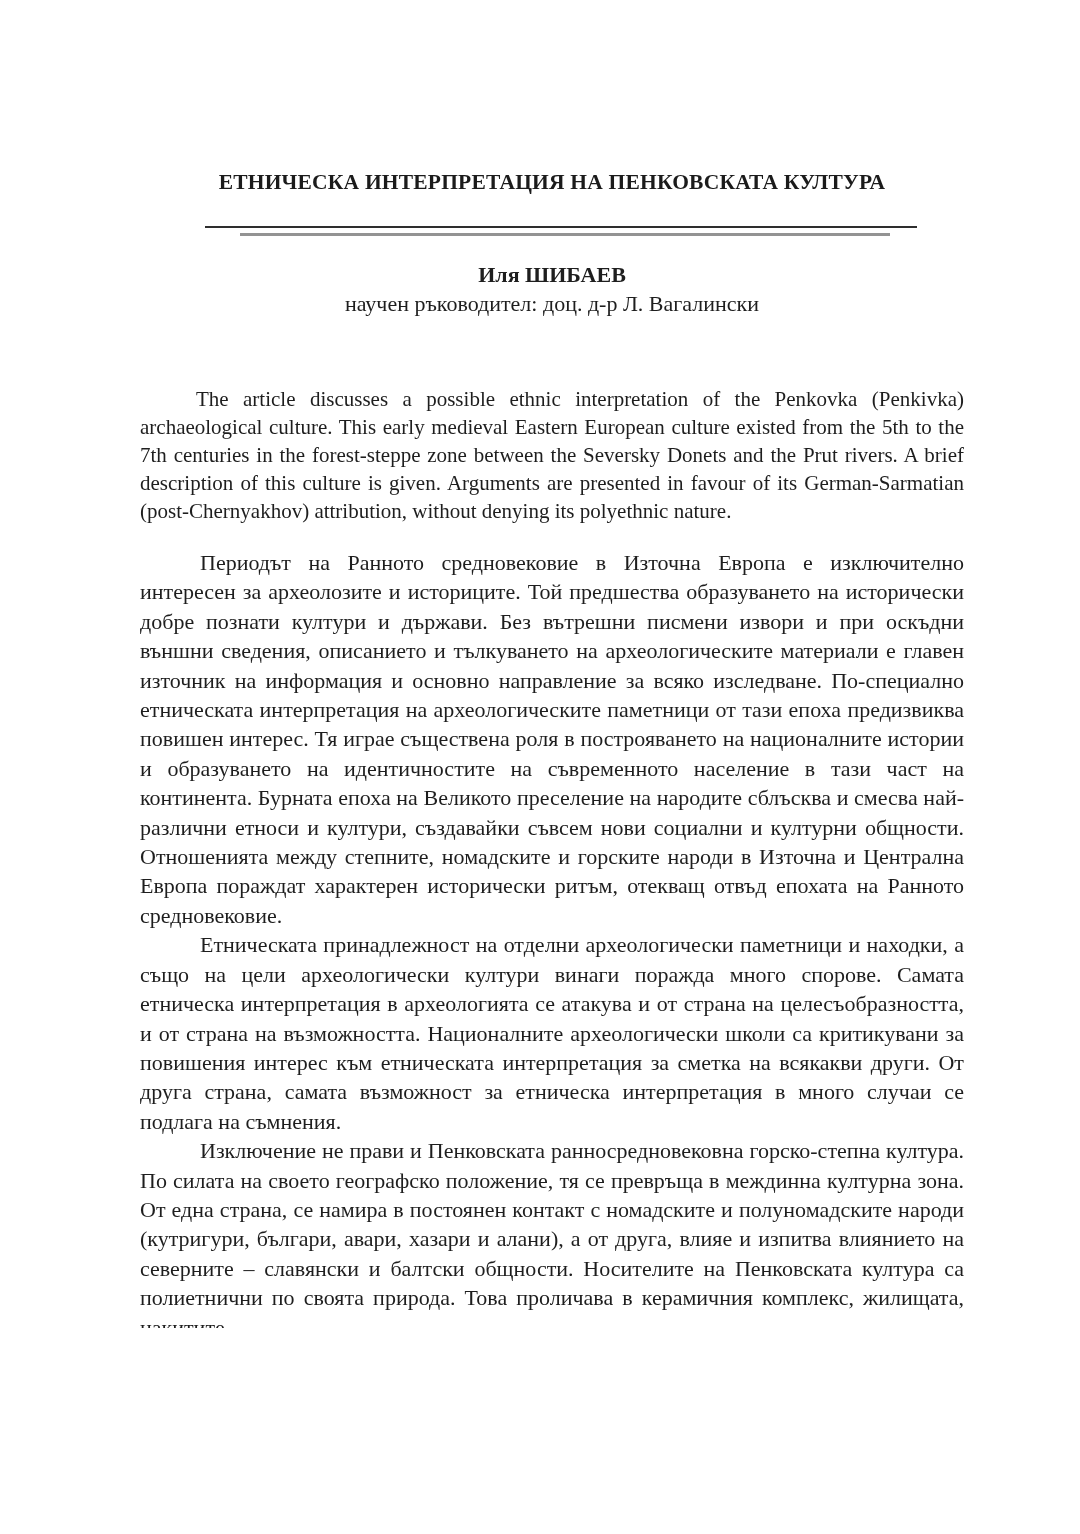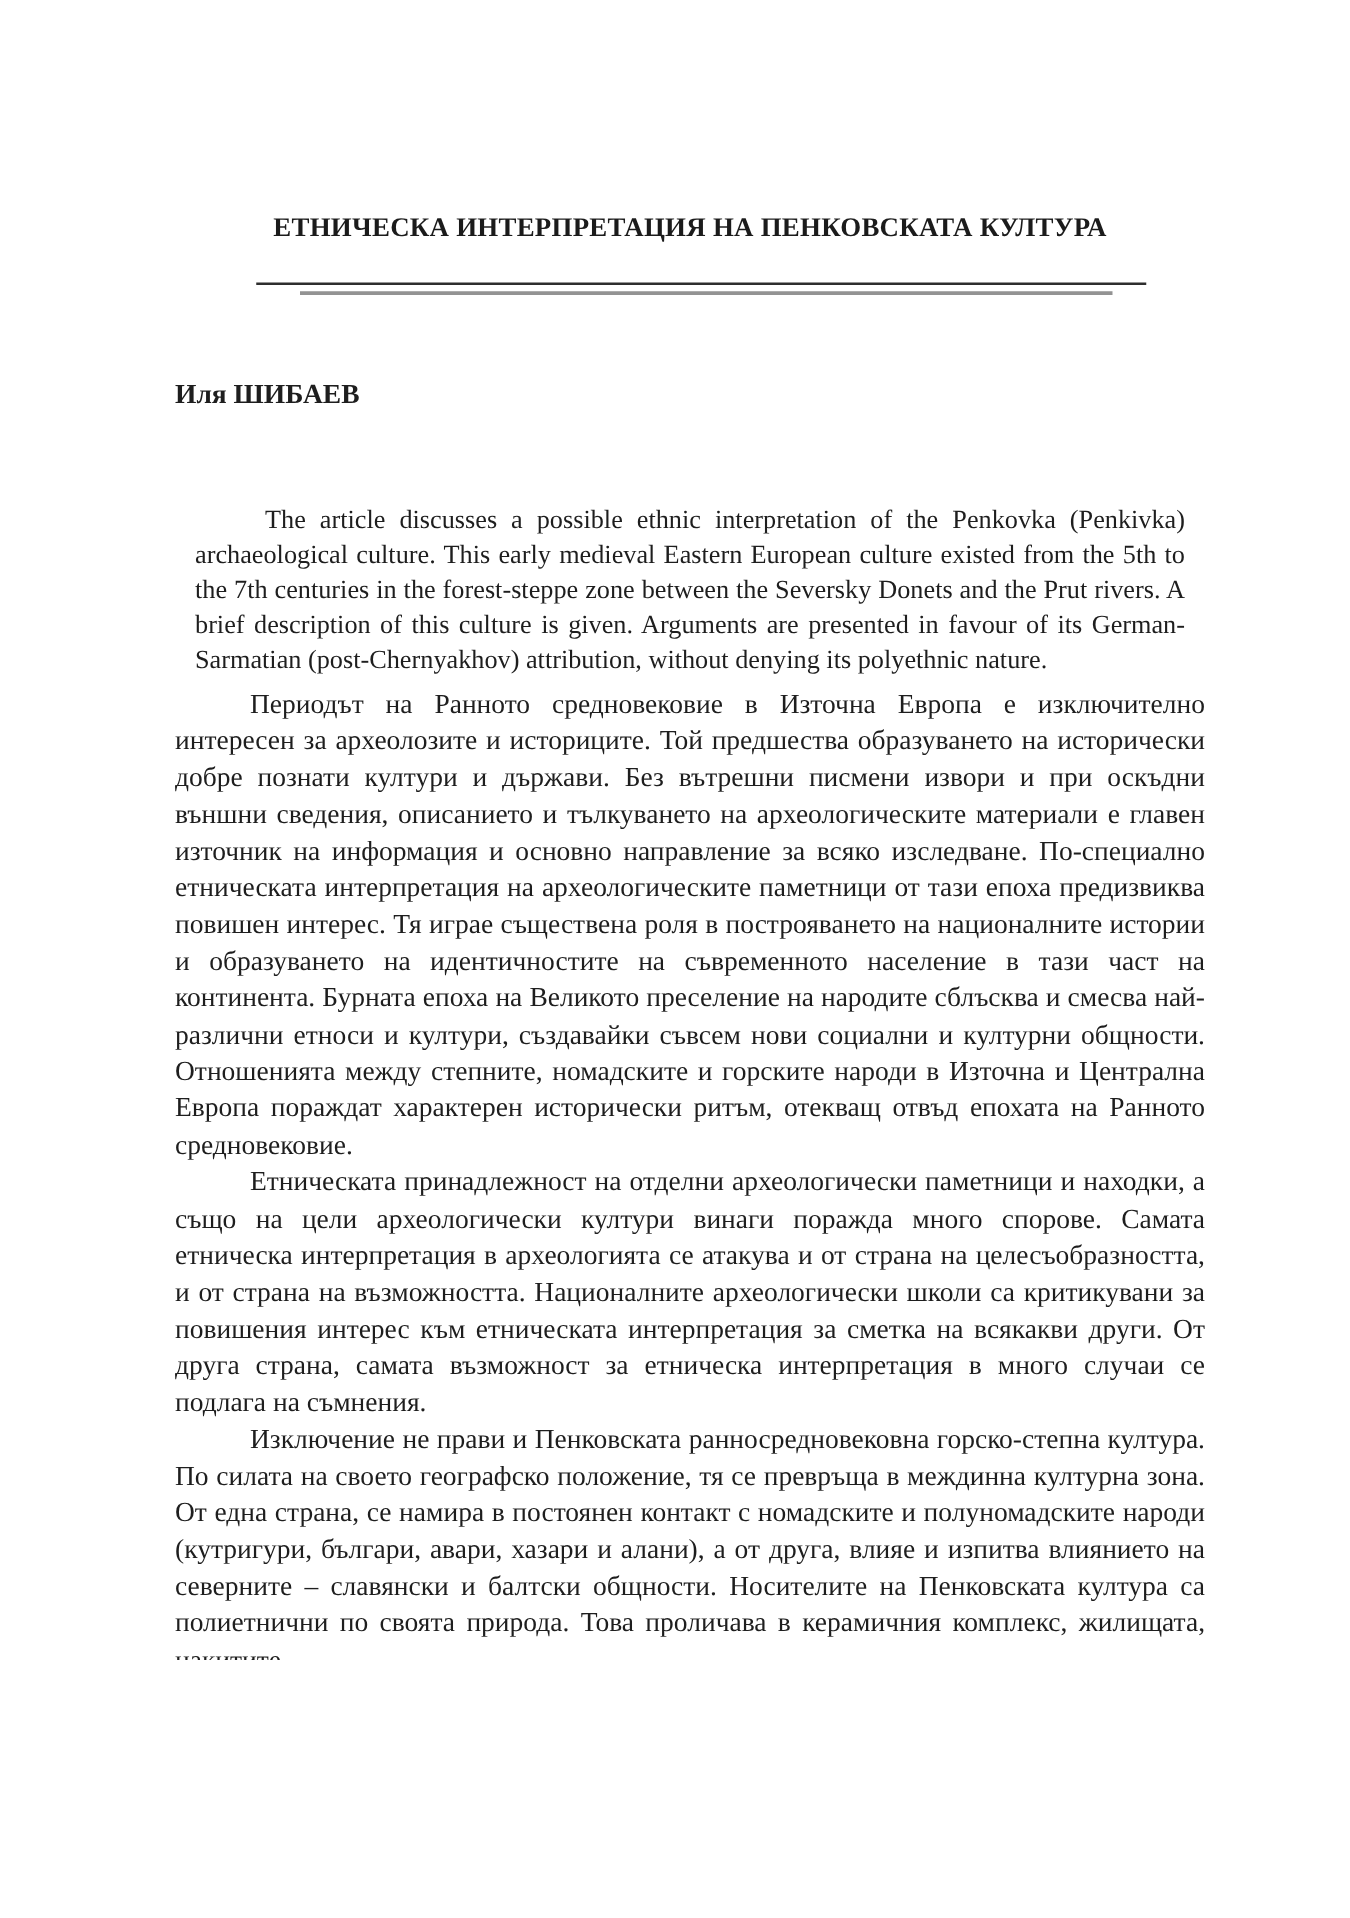--- a/index.html
+++ b/index.html
@@ -46,35 +46,35 @@
   }
   .rule-gray {
     top: 233px;
     left: 240px;
     width: 650px;
     height: 3px;
     background: #939393;
   }
   .author-block {
     top: 260px;
+    text-align: center;
     font-size: 22px;
     line-height: 29px;
-    margin-top: 40px;
   }
   .author-name {
     font-weight: 700;
   }
   .abstract {
     top: 385px;
     font-size: 21px;
     line-height: 28px;
     text-align: justify;
   }
   .abstract p {
-    margin: 16px;
+    margin: 0;
     text-indent: 56px;
   }
   .main-text {
     top: 548px;
     font-size: 22px;
     line-height: 29.4px;
     text-align: justify;
   }
   .main-text p {
     margin: 0;
@@ -95,20 +95,21 @@
 
   <div class="content title-block">
     <span class="article-title">ЕТНИЧЕСКА ИНТЕРПРЕТАЦИЯ НА ПЕНКОВСКАТА КУЛТУРА</span>
   </div>
 
   <div class="rule rule-dark"></div>
   <div class="rule rule-gray"></div>
 
   <div class="content author-block">
     <div class="author-name">Иля ШИБАЕВ</div>
+    <div>научен ръководител: доц. д-р Л. Вагалински</div>
   </div>
 
   <div class="content abstract">
     <p>The article discusses a possible ethnic interpretation of the Penkovka (Penkivka) archaeological culture. This early medieval Eastern European culture existed from the 5th to the 7th centuries in the forest-steppe zone between the Seversky Donets and the Prut rivers. A brief description of this culture is given. Arguments are presented in favour of its German-Sarmatian (post-Chernyakhov) attribution, without denying its polyethnic nature.</p>
   </div>
 
   <div class="content main-text">
     <p>Периодът на Ранното средновековие в Източна Европа е изключително интересен за археолозите и историците. Той предшества образуването на исторически добре познати култури и държави. Без вътрешни писмени извори и при оскъдни външни сведения, описанието и тълкуването на археологическите материали е главен източник на информация и основно направление за всяко изследване. По-специално етническата интерпретация на археологическите паметници от тази епоха предизвиква повишен интерес. Тя играе съществена роля в построяването на националните истории и образуването на идентичностите на съвременното население в тази част на континента. Бурната епоха на Великото преселение на народите сблъсква и смесва най-различни етноси и култури, създавайки съвсем нови социални и културни общности. Отношенията между степните, номадските и горските народи в Източна и Централна Европа пораждат характерен исторически ритъм, отекващ отвъд епохата на Ранното средновековие.</p>
     <p>Етническата принадлежност на отделни археологически паметници и находки, а също на цели археологически култури винаги поражда много спорове. Самата етническа интерпретация в археологията се атакува и от страна на целесъобразността, и от страна на възможността. Националните археологически школи са критикувани за повишения интерес към етническата интерпретация за сметка на всякакви други. От друга страна, самата възможност за етническа интерпретация в много случаи се подлага на съмнения.</p>
     <p>Изключение не прави и Пенковската ранносредновековна горско-степна култура. По силата на своето географско положение, тя се превръща в междинна културна зона. От една страна, се намира в постоянен контакт с номадските и полуномадските народи (кутригури, българи, авари, хазари и алани), а от друга, влияе и изпитва влиянието на северните – славянски и балтски общности. Носителите на Пенковската култура са полиетнични по своята природа. Това проличава в керамичния комплекс, жилищата, накитите</p>

